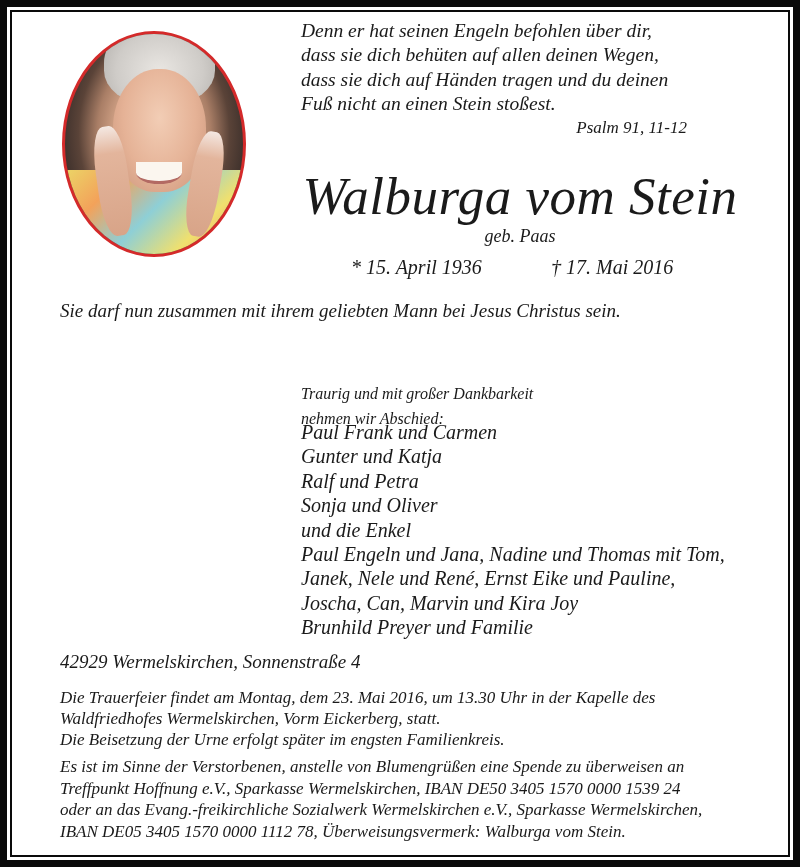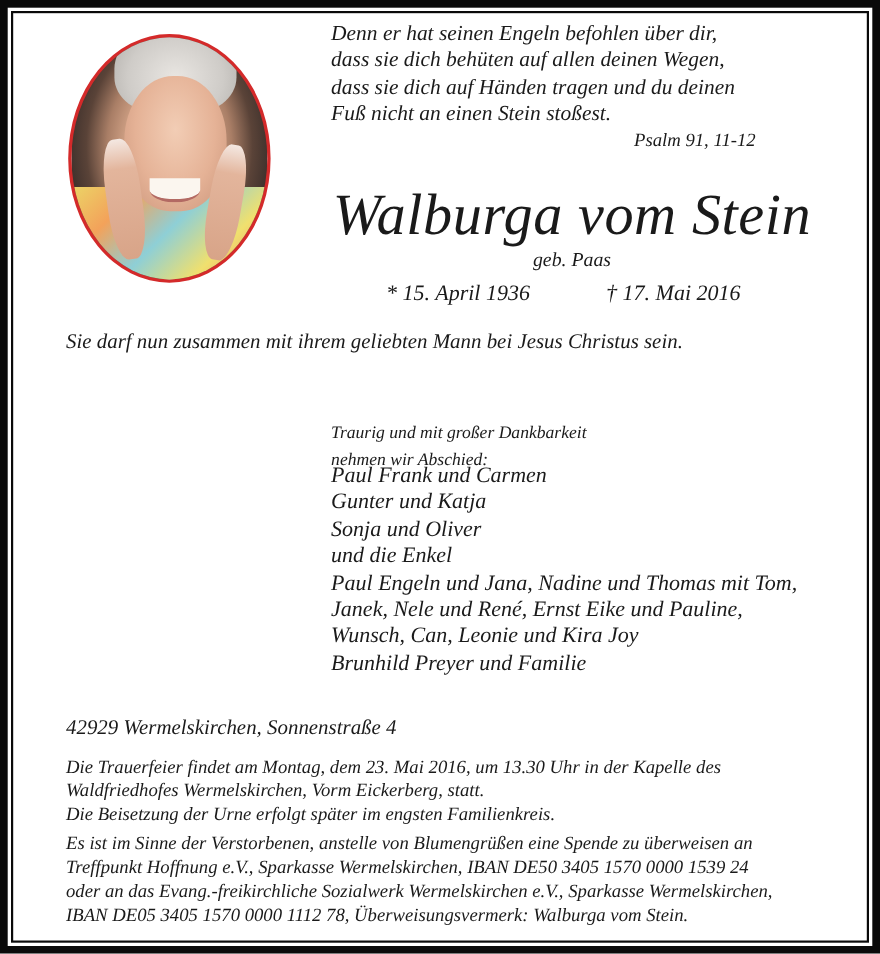--- a/index.html
+++ b/index.html
@@ -78,25 +78,26 @@
 </div>
 
 <div class="abs farewell it">
   <div>Traurig und mit großer Dankbarkeit</div>
   <div>nehmen wir Abschied:</div>
 </div>
 
 <div class="abs family it">
   <div>Paul Frank und Carmen</div>
   <div>Gunter und Katja</div>
+  <div>Ralf und Petra</div>
   <div>Sonja und Oliver</div>
   <div>und die Enkel</div>
   <div>Paul Engeln und Jana, Nadine und Thomas mit Tom,</div>
   <div>Janek, Nele und René, Ernst Eike und Pauline,</div>
-  <div>Wunsch, Can, Leonie und Kira Joy</div>
+  <div>Joscha, Can, Marvin und Kira Joy</div>
   <div>Brunhild Preyer und Familie</div>
 </div>
 
 <div class="abs address it">42929 Wermelskirchen, Sonnenstraße 4</div>
 
 <div class="abs ceremony it">
   <div>Die Trauerfeier findet am Montag, dem 23. Mai 2016, um 13.30 Uhr in der Kapelle des</div>
   <div>Waldfriedhofes Wermelskirchen, Vorm Eickerberg, statt.</div>
   <div>Die Beisetzung der Urne erfolgt später im engsten Familienkreis.</div>
 </div>

